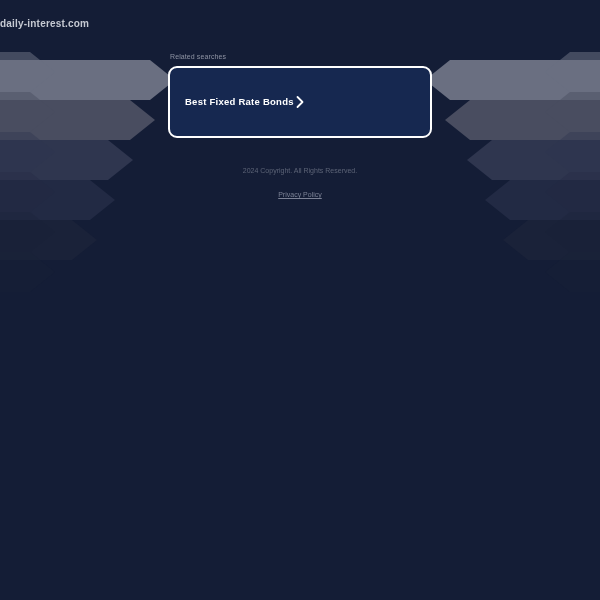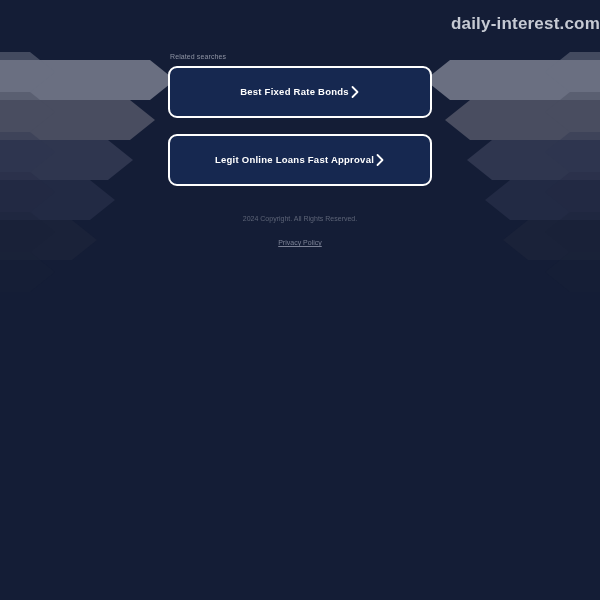--- a/index.html
+++ b/index.html
@@ -28,55 +28,54 @@
   }
 
   
   #page {
     position: relative;
     z-index: 1;
     width: 600px;
   }
 
   #site-title {
-    text-align: right;
+    text-align: left;
     color: #c6cad3;
-    font-size: 17px;
+    font-size: 10px;
     font-weight: bold;
     letter-spacing: 0.2px;
     padding-top: 16px;
     margin: 0;
     line-height: 16px;
-    padding-left: 31px;
   }
 
   #content-col {
     width: 264px;
     margin: 0 auto;
   }
 
   #related-label {
     color: #8e93a3;
     font-size: 7px;
     line-height: 9px;
     margin: 20px 0 5px 2px;
     letter-spacing: 0.1px;
   }
 
   .search-card {
     box-sizing: border-box;
     width: 264px;
-    height: 52px;
+    height: 72px;
     margin-bottom: 16px;
     background: #162850;
     border: 2px solid #ffffff;
     border-radius: 9px;
     display: flex;
     align-items: center;
-    justify-content: center;
+    justify-content: flex-start;
     padding: 0 14px 0 15px;
     cursor: pointer;
   }
 
   .search-card-label {
     color: #ffffff;
     font-size: 9.5px;
     font-weight: bold;
     letter-spacing: 0.25px;
     line-height: 12px;
@@ -159,28 +158,20 @@
     <div class="search-card">
       <span class="search-card-label">Best Fixed Rate Bonds</span>
       <span class="chevron-icon">
         <svg viewBox="0 0 12 16" width="12" height="16" xmlns="http://www.w3.org/2000/svg">
           <polyline points="3.5,3 8.5,8 3.5,13" fill="none" stroke="#ffffff" stroke-width="1.8" stroke-linecap="round" stroke-linejoin="round"></polyline>
         </svg>
       </span>
     </div>
 
 
-    <div class="search-card">
-      <span class="search-card-label">Legit Online Loans Fast Approval</span>
-      <span class="chevron-icon">
-        <svg viewBox="0 0 12 16" width="12" height="16" xmlns="http://www.w3.org/2000/svg">
-          <polyline points="3.5,3 8.5,8 3.5,13" fill="none" stroke="#ffffff" stroke-width="1.8" stroke-linecap="round" stroke-linejoin="round"></polyline>
-        </svg>
-      </span>
-    </div>
 
     <div id="footer">
       <div id="copyright">2024 Copyright. All Rights Reserved.</div>
       <a id="privacy-policy-link">Privacy Policy</a>
     </div>
 
   </div>
 </div>
 
 </body></html>

